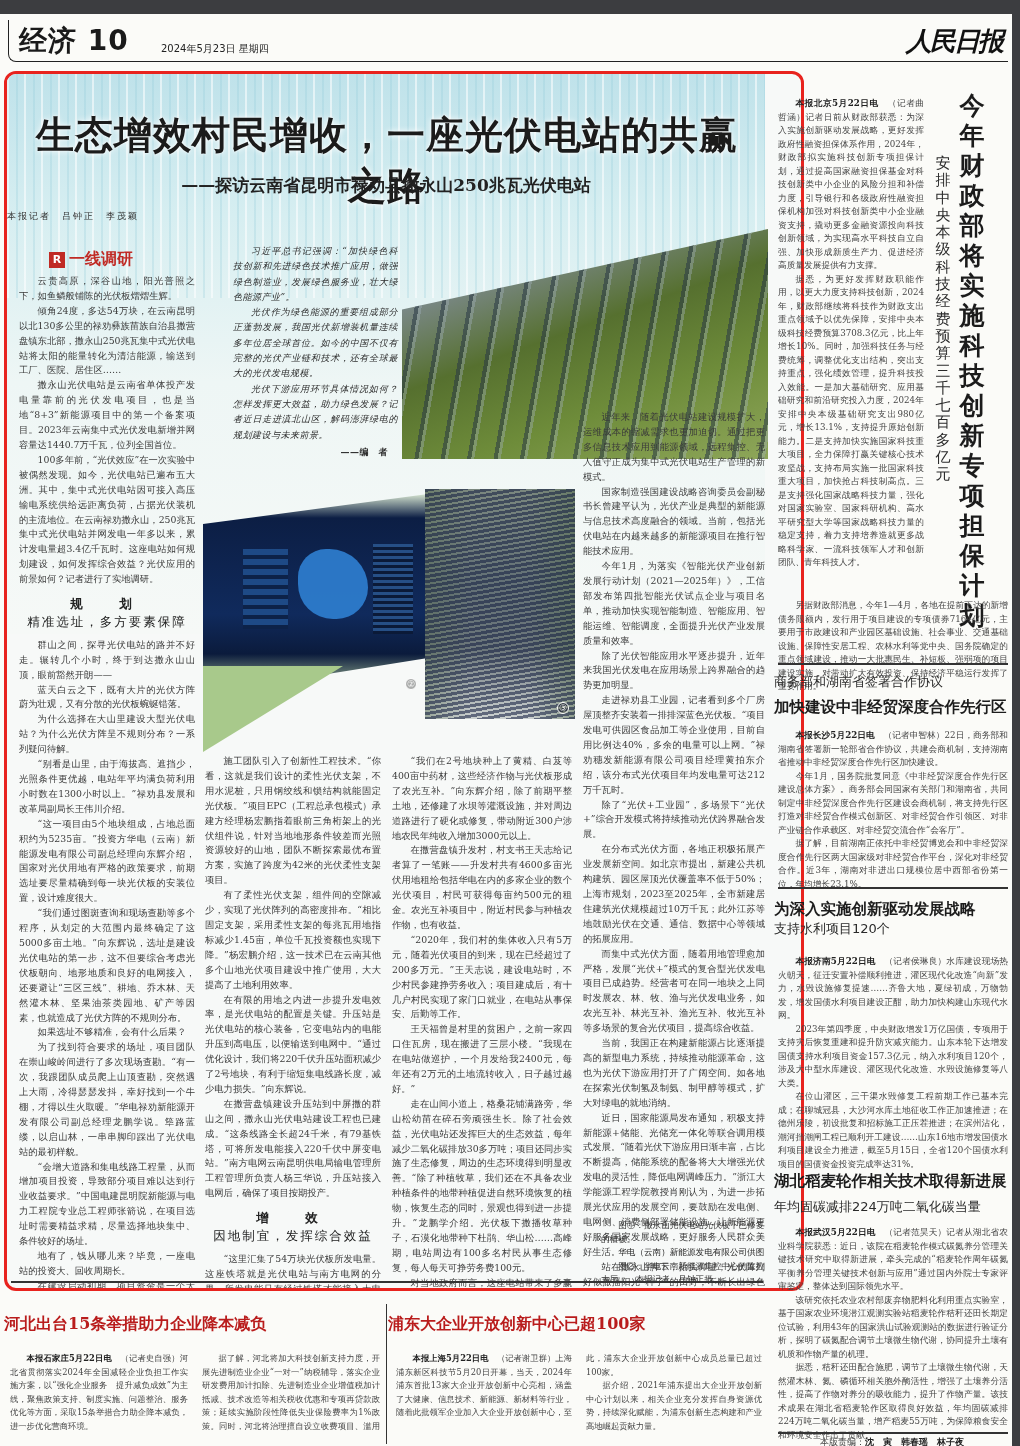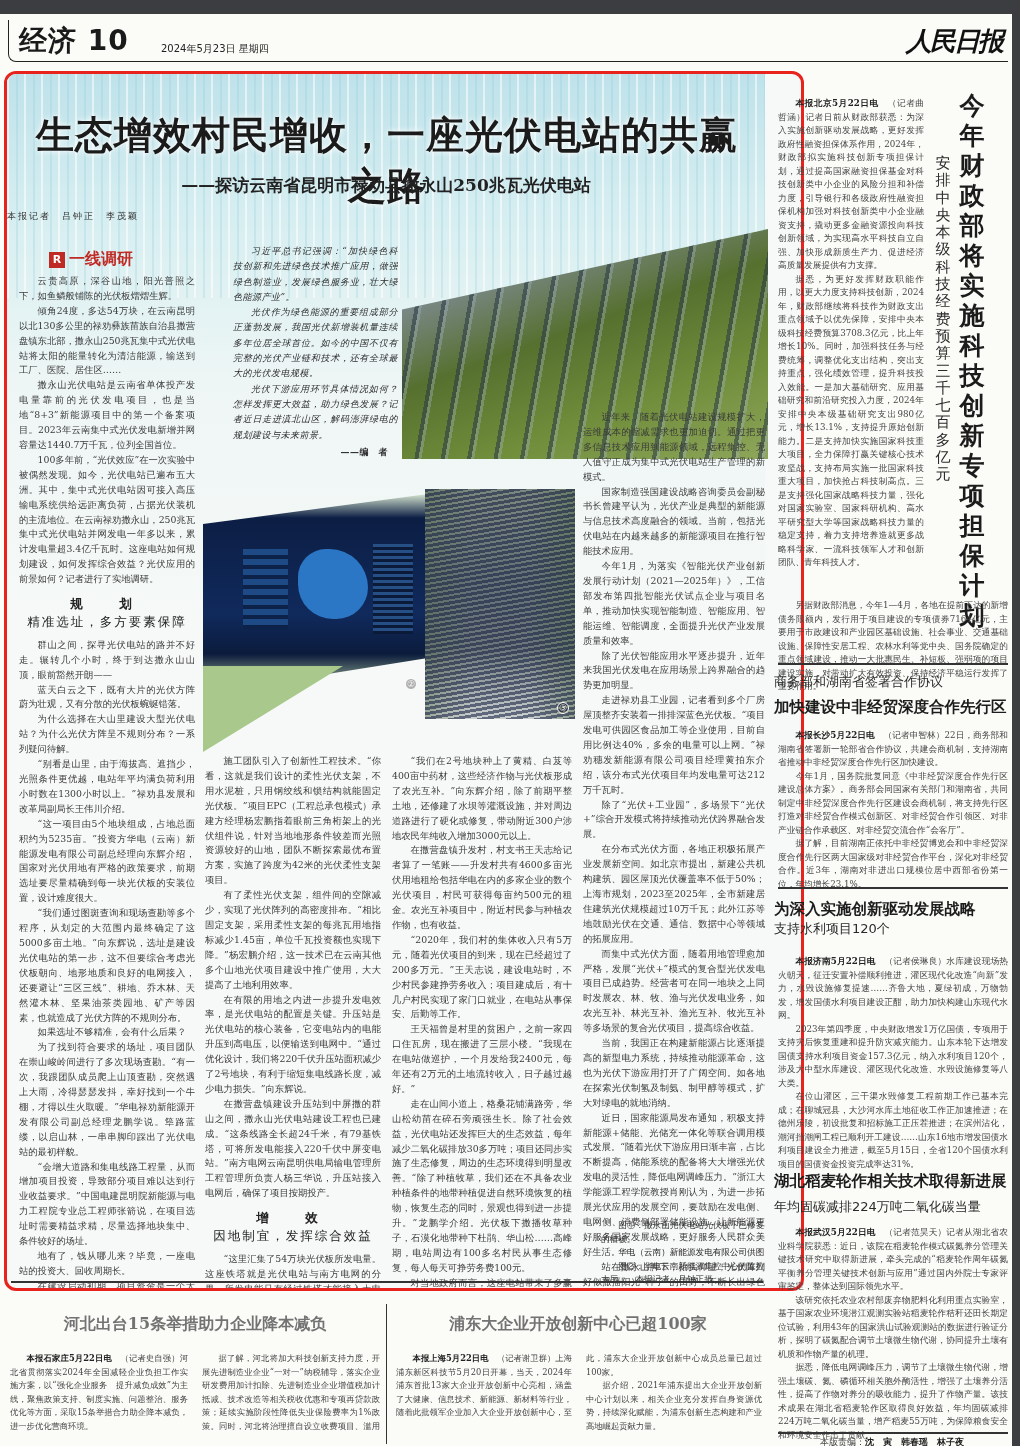--- a/index.html
+++ b/index.html
@@ -43,21 +43,21 @@
 .right .col{font-size:8.7px;line-height:13.5px;color:#444}
 .vhead{position:absolute;right:22px;top:20px;width:32px;font-family:"DejaVu Serif",serif;font-weight:bold;font-size:25px;line-height:30px;color:#1b1b1b;text-align:center;word-break:break-all}
 .vsub{position:absolute;right:58px;top:84px;width:18px;font-family:"DejaVu Sans",sans-serif;font-size:15px;line-height:17.3px;color:#2a2a2a;text-align:center;word-break:break-all}
 .hrule{position:absolute;height:1.5px;background:#333}
 .shead{text-align:left}
 .shead .s1{font-family:"DejaVu Sans",sans-serif;font-size:13px;color:#2a2a2a}
 .shead .s2{font-family:"DejaVu Serif",serif;font-weight:bold;font-size:15.5px;color:#1c1c1c;margin-top:6px}
 .b{font-weight:bold;color:#222}
 .bottom{position:absolute;left:4px;top:1286px;width:764px;height:146px}
 .bottom .vline{position:absolute;left:382px;top:4px;width:1px;height:140px;background:#333}
-.bhead{position:absolute;font-family:"DejaVu Serif",serif;font-weight:bold;font-size:16px;color:#737373;text-align:center}
+.bhead{position:absolute;font-family:"DejaVu Serif",serif;font-weight:bold;font-size:16px;color:#b91c1c;}
 .bottom .col{font-size:8.3px;line-height:13.6px;color:#444}
 </style>
 </head>
 <body>
 
 <div class="page">
 
   <div class="mast">
     <div class="sec">经济 10</div>
     <div class="date">2024年5月23日 星期四</div>
@@ -198,21 +198,21 @@
       <p>在位山灌区，三干渠水毁修复工程前期工作已基本完成；在聊城冠县，大沙河水库土地征收工作正加速推进；在德州乐陵，初设批复和招标施工正压茬推进；在滨州沾化，潮河挡潮闸工程已顺利开工建设……山东16地市增发国债水利项目建设全力推进，截至5月15日，全省120个国债水利项目的国债资金投资完成率达31%。</p>
     </div>
 
     <div class="shead" style="position:absolute;left:0;top:1100px;width:236px">
       <div class="s2" style="margin-top:0">湖北稻麦轮作相关技术取得新进展</div>
       <div class="s1" style="margin-top:6px">年均固碳减排224万吨二氧化碳当量</div>
     </div>
     <div class="col" style="left:4px;top:1155px;width:230px">
       <p><span class="b">本报武汉5月22日电</span>　<span>（记者范昊天）</span><span>记者从湖北省农业科学院获悉：近日，该院在稻麦轮作模式碳氮养分管理关键技术研究中取得新进展，牵头完成的“稻麦轮作周年碳氮平衡养分管理关键技术创新与应用”通过国内外院士专家评审鉴定，整体达到国际领先水平。</span></p>
       <p>该研究依托农业农村部废弃物肥料化利用重点实验室，基于国家农业环境潜江观测实验站稻麦轮作秸秆还田长期定位试验，利用43年的国家洪山试验观测站的数据进行验证分析，探明了碳氮配合调节土壤微生物代谢，协同提升土壤有机质和作物产量的机理。</p>
-      <p>据悉，降低电网调峰压力，调节了土壤微生物代谢，增强土壤碳、氮、磷循环相关胞外酶活性，增强了土壤养分活性，提高了作物对养分的吸收能力，提升了作物产量。该技术成果在湖北省稻麦轮作区取得良好效益，年均固碳减排224万吨二氧化碳当量，增产稻麦55万吨，为保障粮食安全和环境安全作出了贡献。</p>
+      <p>据悉，秸秆还田配合施肥，调节了土壤微生物代谢，天然灌木林、氮、磷循环相关胞外酶活性，增强了土壤养分活性，提高了作物对养分的吸收能力，提升了作物产量。该技术成果在湖北省稻麦轮作区取得良好效益，年均固碳减排224万吨二氧化碳当量，增产稻麦55万吨，为保障粮食安全和环境安全作出了贡献。</p>
     </div>
   </div>
 
   <div class="bottom">
     <div class="vline"></div>
     <div class="bhead" style="left:0;top:14px;width:382px">河北出台15条举措助力企业降本减负</div>
     <div class="col" style="left:6px;top:52px;width:370px;column-count:2;column-gap:14px;height:94px;overflow:hidden">
       <p><span class="b">本报石家庄5月22日电</span>　<span>（记者史自强）</span><span>河北省贯彻落实2024年全国减轻企业负担工作实施方案，以“强化企业服务　提升减负成效”为主线，聚焦政策支持、制度实施、问题整治、服务优化等方面，采取15条举措合力助企降本减负，进一步优化营商环境。</span></p>
       <p>据了解，河北将加大科技创新支持力度，开展先进制造业企业“一对一”纳税辅导，落实企业研发费用加计扣除、先进制造业企业增值税加计抵减、技术改造等相关税收优惠和专项再贷款政策；延续实施阶段性降低失业保险费率为1%政策。同时，河北将治理擅自设立收费项目、滥用自由裁量权、强行让经营主体或基层单位分担费用等问题；开展拖欠中小企业账款专项治理，强化落实《保障中小企业款项支付条例》。</p>
     </div>

